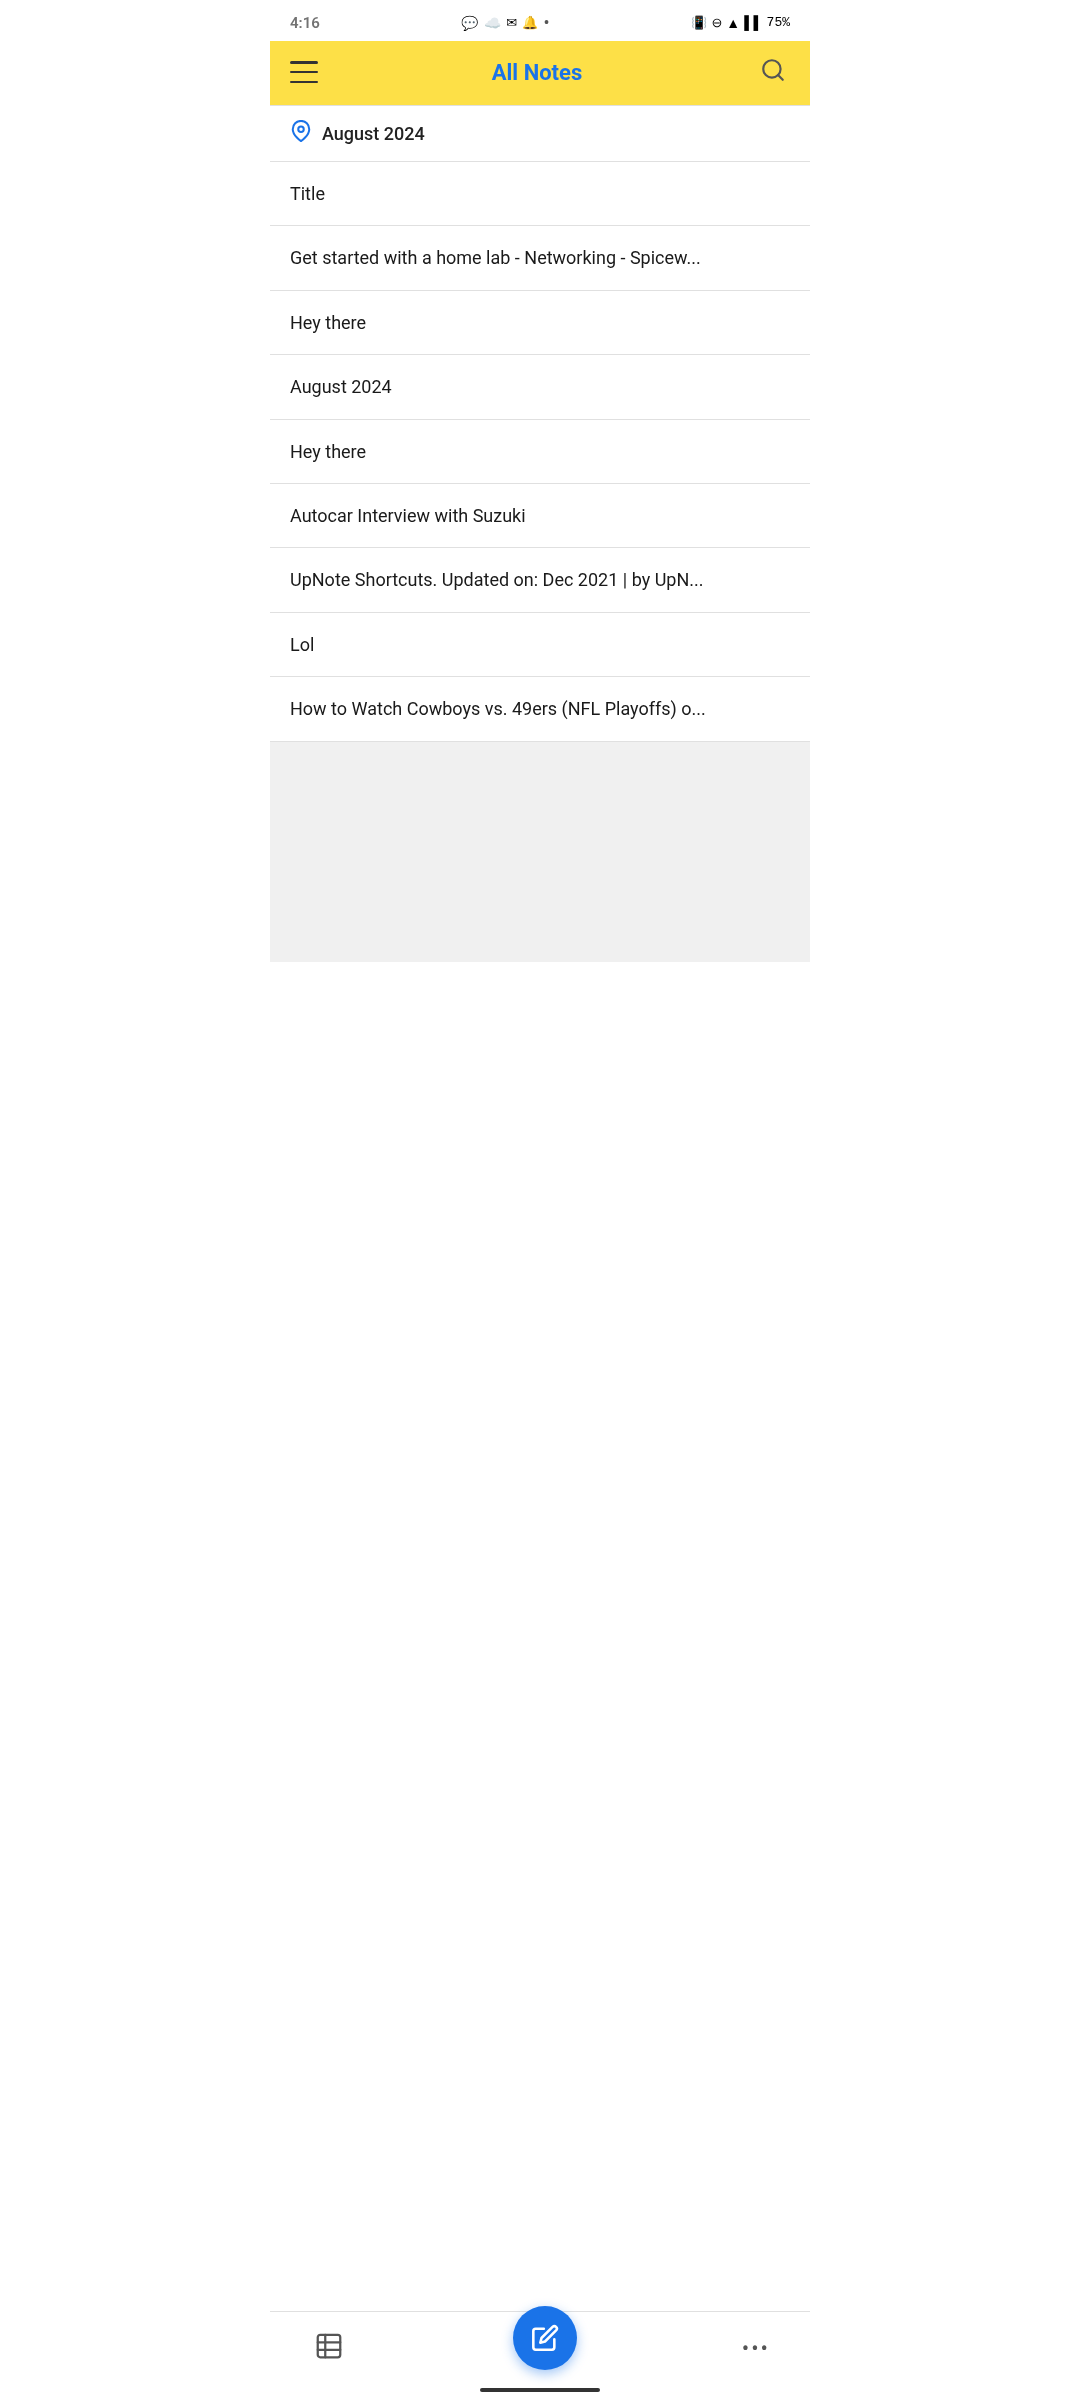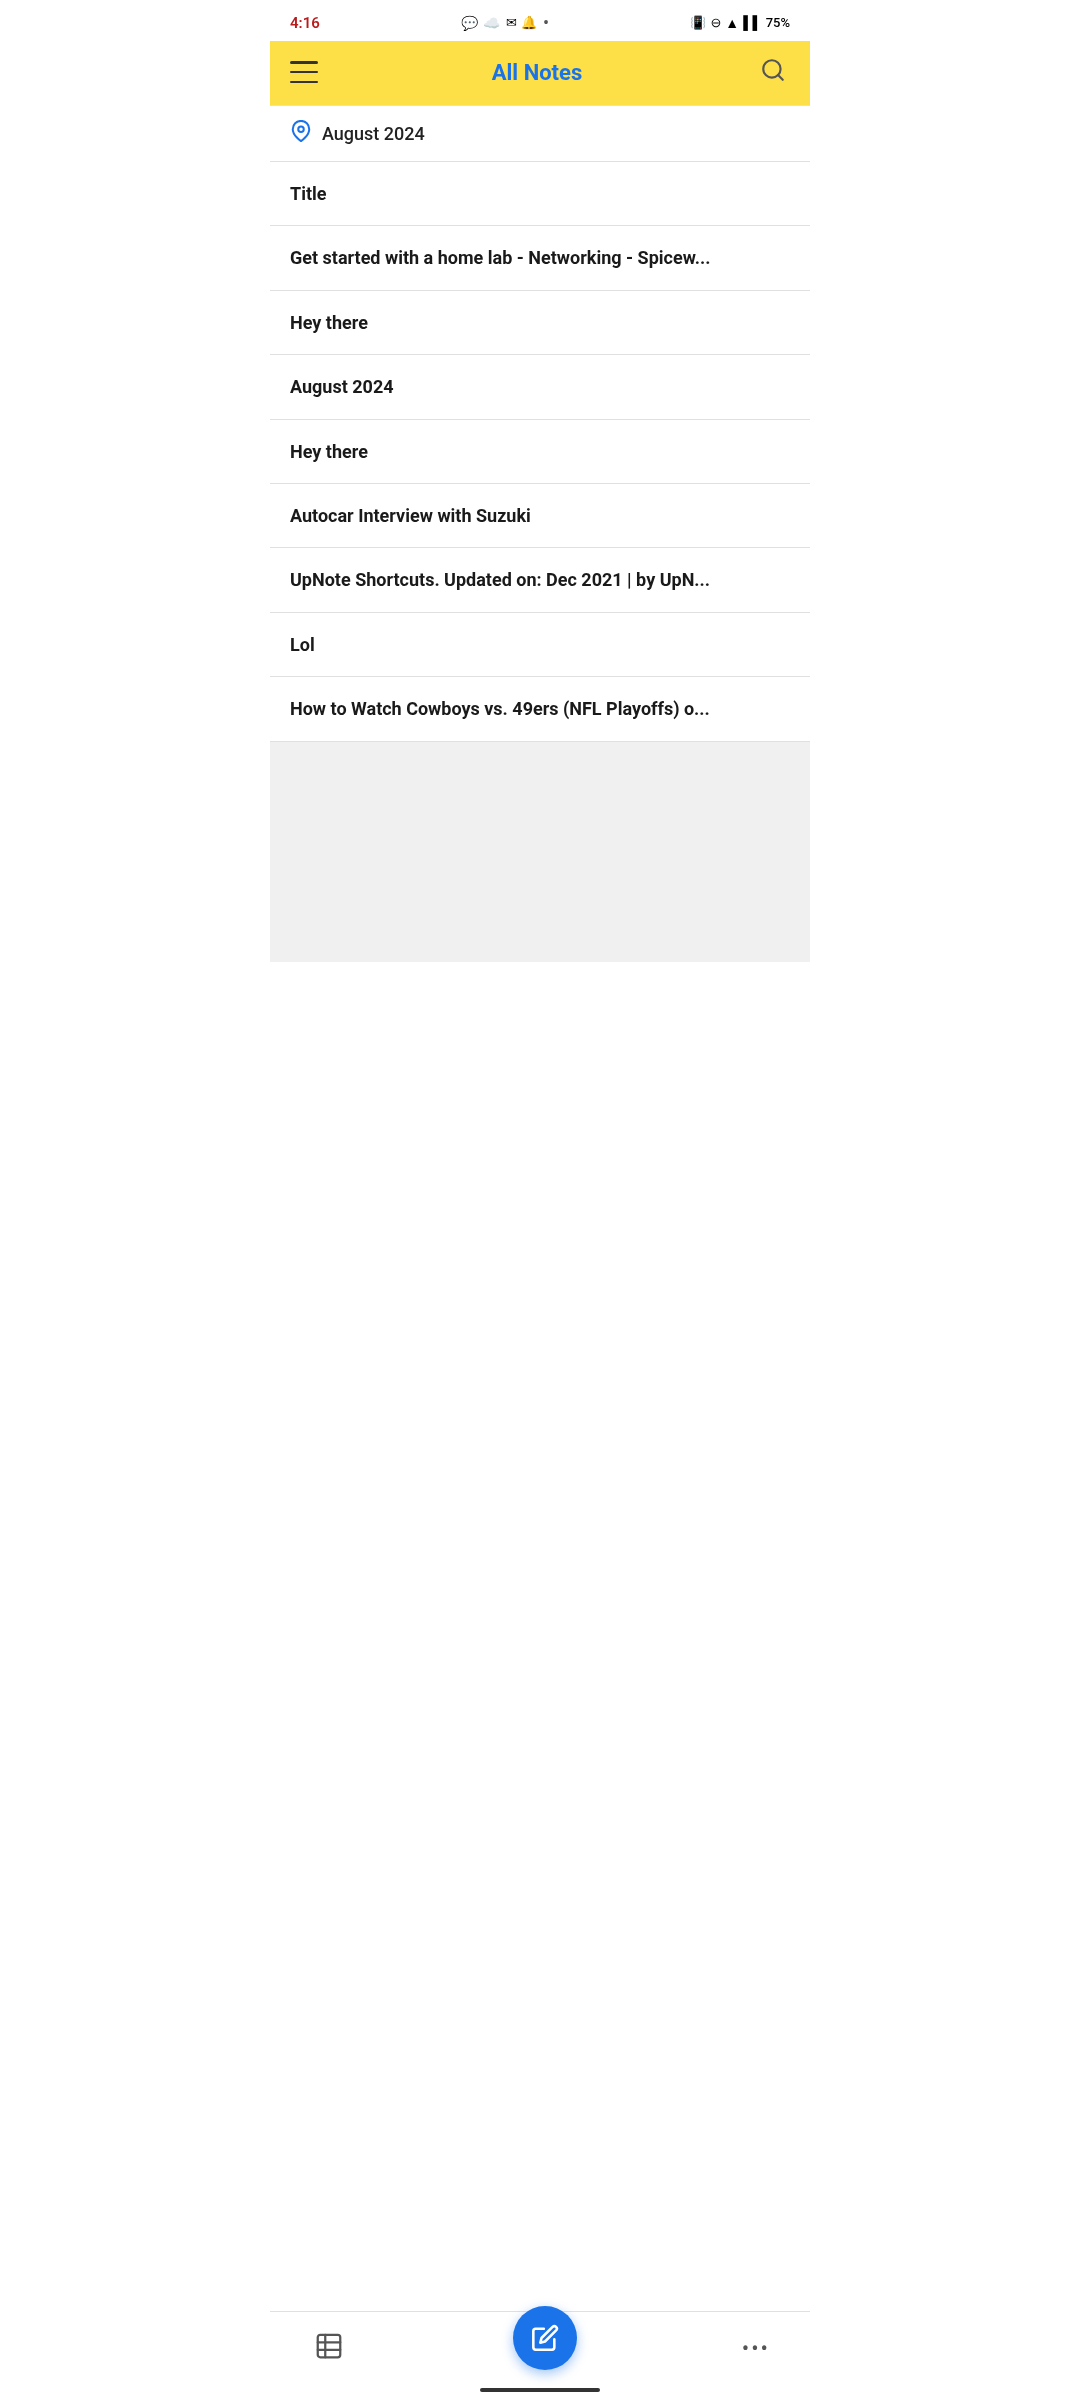--- a/index.html
+++ b/index.html
@@ -25,21 +25,21 @@
       display: flex;
       justify-content: space-between;
       align-items: center;
       padding: 12px 20px 8px 20px;
       background: #ffffff;
     }
 
     .status-time {
       font-size: 15px;
       font-weight: 600;
-      color: #b91c1c;
+      color: #737373;
     }
 
     .status-icons {
       display: flex;
       align-items: center;
       gap: 5px;
     }
 
     .status-icons span {
       font-size: 13px;
@@ -119,21 +119,21 @@
 
     .note-item {
       padding: 20px 20px;
       border-bottom: 1px solid #e0e0e0;
       cursor: pointer;
     }
 
     .note-title {
       font-size: 18px;
       color: #1a1a1a;
-      font-weight: 700;
+      font-weight: 400;
       line-height: 1.3;
     }
 
     
     .bottom-area {
       background: #f0f0f0;
       flex: 1;
       min-height: 200px;
     }
 
@@ -214,21 +214,21 @@
   <div class="status-right">
 
     <span style="font-size:13px;">📳</span>
 
     <span style="font-size:13px;">⊖</span>
 
     <span style="font-size:14px;">▲</span>
 
     <span style="font-size:13px;">▌▌</span>
 
-    <span style="font-size:13px; font-weight:500;">75%</span>
+    <span style="font-size:13px; font-weight:500;font-family:Liberation Mono, monospace;">75%</span>
   </div>
 </div>
 
 <div class="header">
   <div class="hamburger-icon">
     <span></span>
     <span></span>
     <span></span>
   </div>
   <span class="header-title">All Notes</span>

